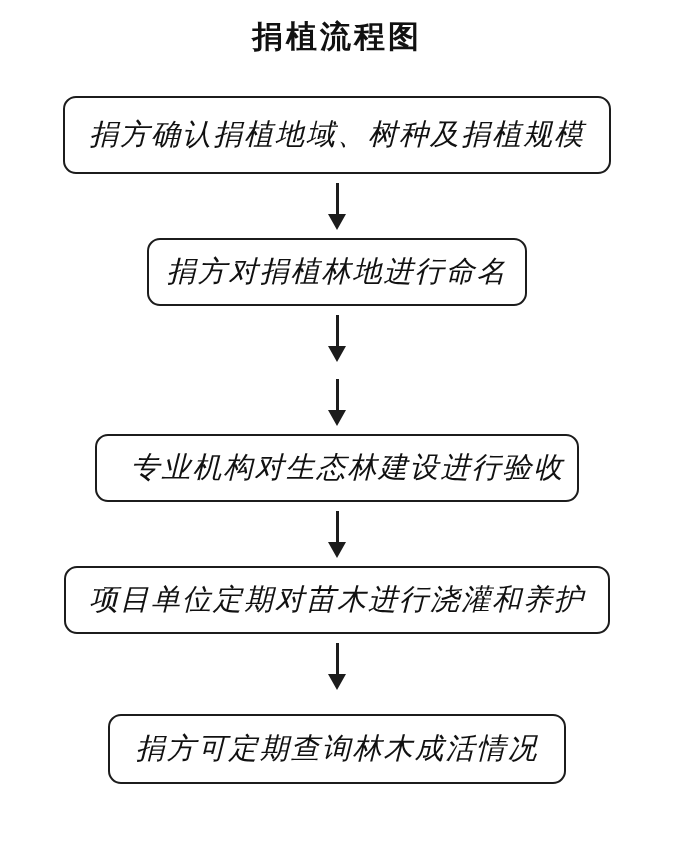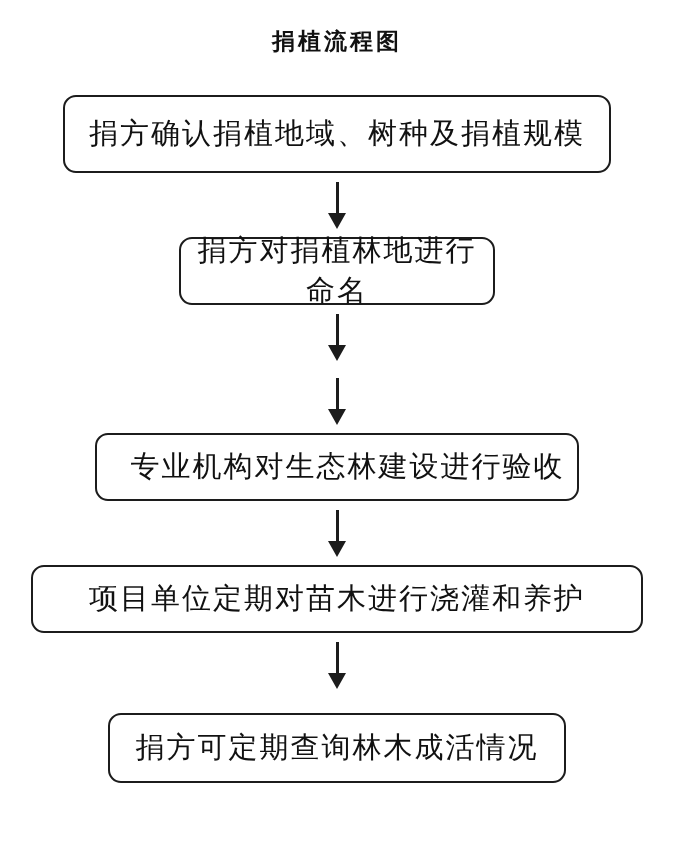--- a/index.html
+++ b/index.html
@@ -13,45 +13,45 @@
     background:var(--bg);
     font-family:"DejaVu Serif","Liberation Serif",serif;
     color:var(--text);
     overflow:hidden;
   }
   .page{
     width:674px;height:862px;
     display:flex;flex-direction:column;align-items:center;
   }
   .title{
-    margin-top:26px;
-    font-size:23px;
+    margin-top:16px;
+    font-size:31px;
     font-weight:600;
     letter-spacing:3px;
     text-align:left;
   }
   .flow{
     margin-top:38px;
-    display:flex;flex-direction:column;align-items:center;
+    display:flex;flex-direction:column;align-items:center;font-style:italic;
   }
   .step-box{
     border:2px solid var(--border);
     border-radius:13px;
     background:var(--bg);
     display:flex;align-items:center;justify-content:center;
     text-align:center;
     font-size:29px;
     letter-spacing:2px;
     padding:4px 8px;
   }
   .b0{width:548px;height:78px;}
-  .b1{width:316px;height:68px;}
+  .b1{width:380px;height:68px;}
   .b2{width:380px;height:68px;}
   .b3{width:484px;height:68px;padding-left:29px;}
-  .b4{width:612px;height:68px;}
+  .b4{width:546px;height:68px;}
   .b5{width:458px;height:70px;margin-top:16px;}
   .arrow{
     display:flex;flex-direction:column;align-items:center;
     margin:9px 0 8px 0;
   }
   .arrow-line{
     width:3px;height:32px;
     background:var(--border);
   }
   .arrow-head{

